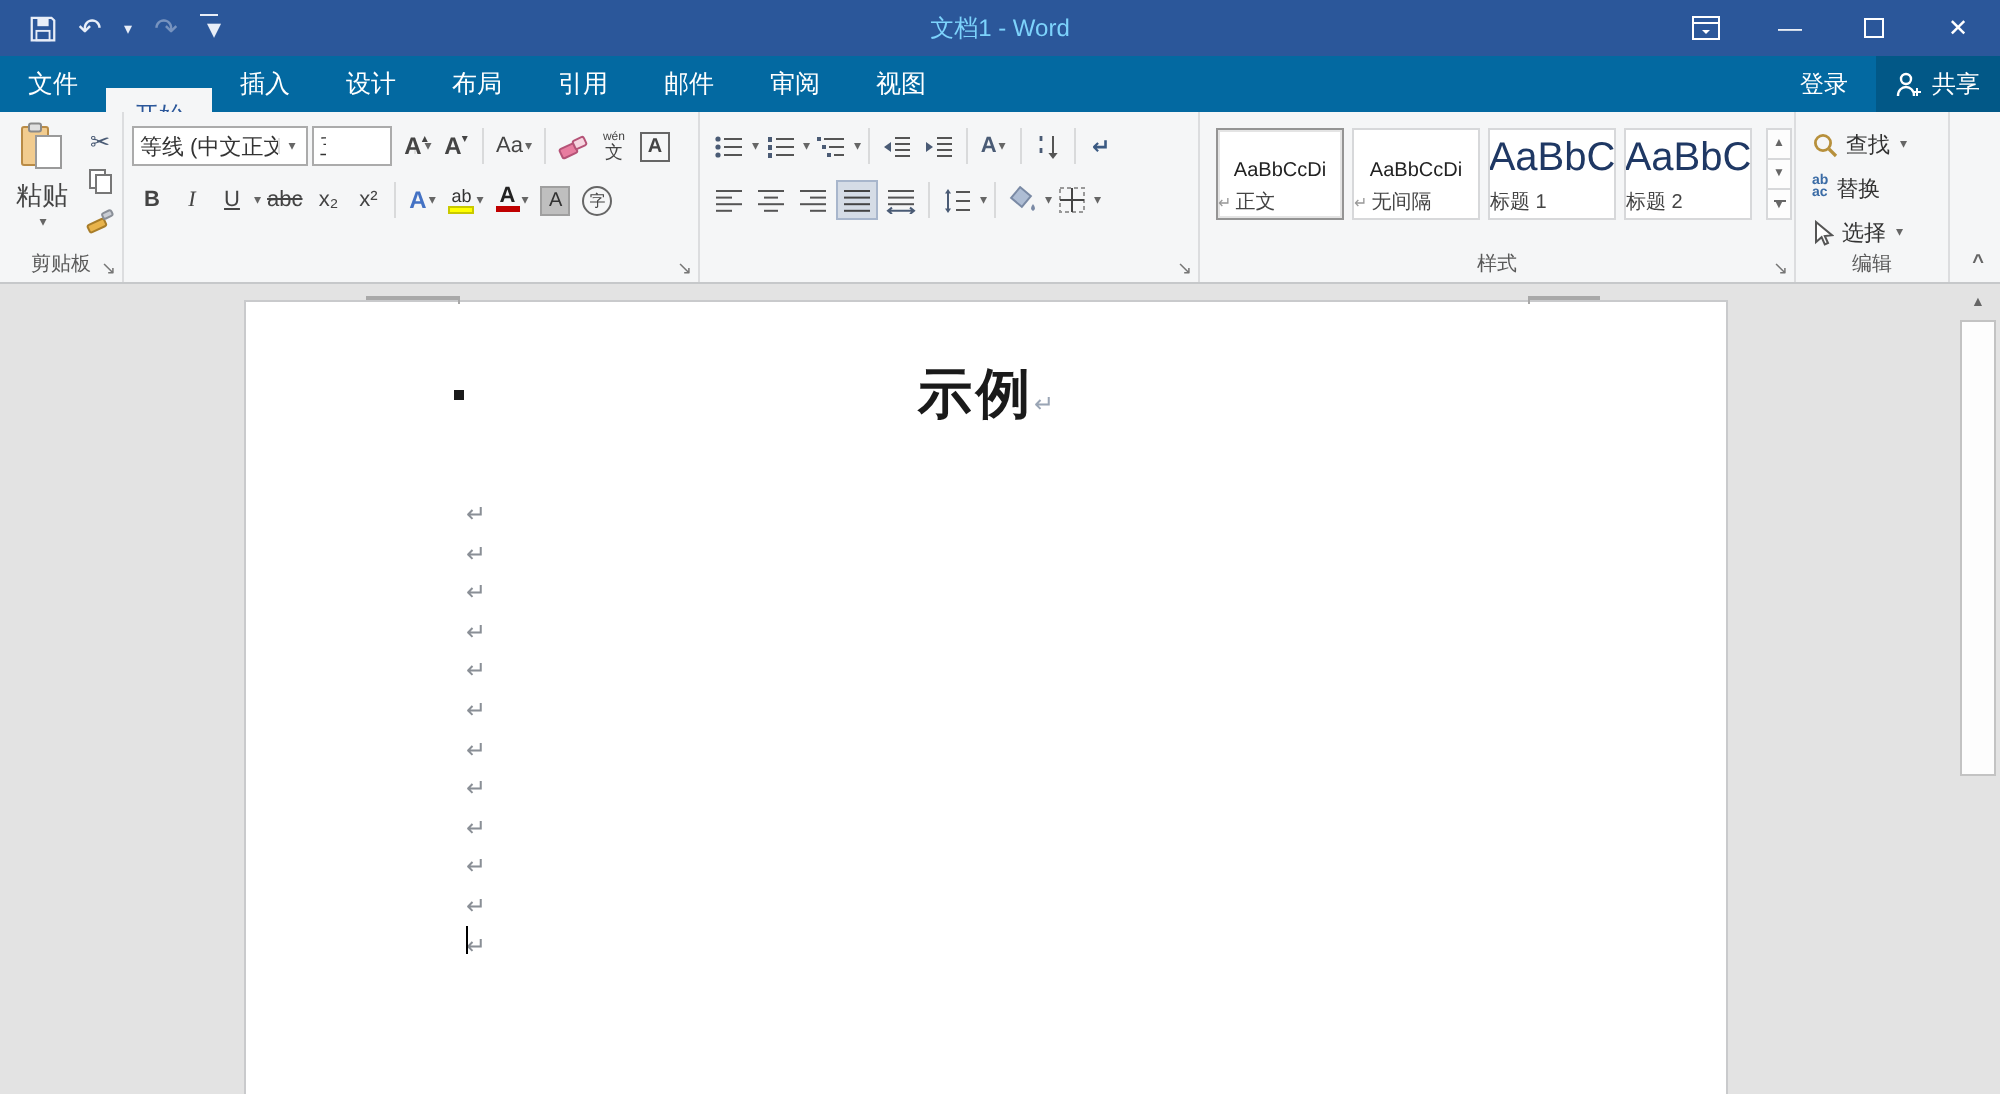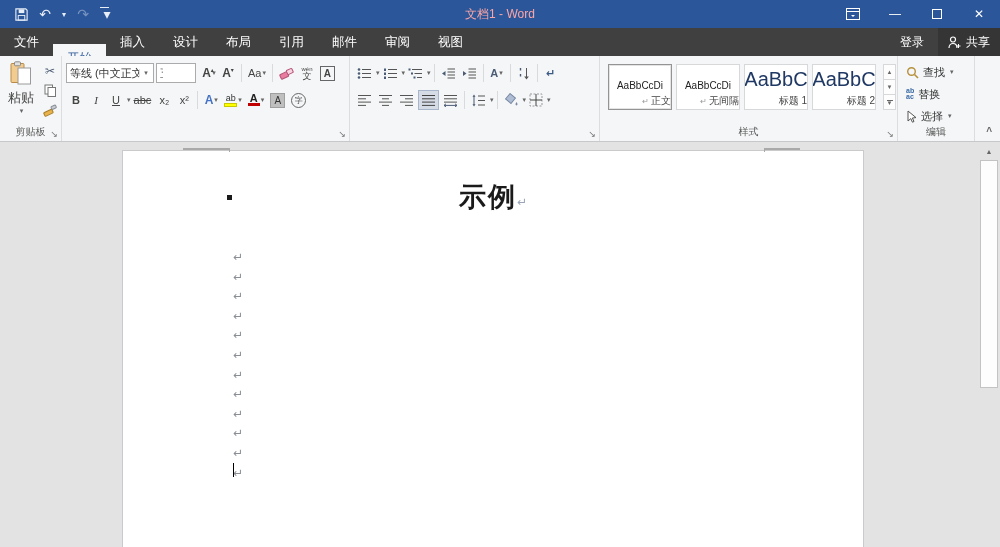--- a/index.html
+++ b/index.html
@@ -8,27 +8,27 @@
   .app { position:relative; width:1000px; height:547px; }
 
   
   .titlebar { position:absolute; top:0; left:0; right:0; height:28px; background:#2b579a; color:#fff; display:flex; align-items:center; }
   .qat { display:flex; align-items:center; gap:2px; padding-left:10px; }
   .qat .qbtn { width:22px; height:22px; display:flex; align-items:center; justify-content:center; color:#e8eef8; font-size:14px; }
   .qbtn.tiny { width:12px; font-size:8px; }
   .qbtn.disabled { opacity:.4; }
   .qat-caret { position:relative; font-size:8px; width:18px; }
   .qat-caret::before { content:""; position:absolute; top:4px; left:4px; width:9px; height:1px; background:#e8eef8; }
-  .title-text { position:absolute; left:0; right:0; text-align:center; font-size:12px; color:#fca5a5; pointer-events:none; }
+  .title-text { position:absolute; left:0; right:0; text-align:center; font-size:12px; color:#7dd3fc; pointer-events:none; }
   .winctrls { margin-left:auto; display:flex; height:28px; }
   .winbtn { width:42px; height:28px; display:flex; align-items:center; justify-content:center; color:#fff; font-size:12px; }
   .winbtn svg { display:block; }
 
   
-  .tabrow { position:absolute; top:28px; left:0; right:0; height:28px; background:#404040; display:flex; align-items:stretch; color:#fff; }
+  .tabrow { position:absolute; top:28px; left:0; right:0; height:28px; background:#0369a1; display:flex; align-items:stretch; color:#fff; }
   .tab { padding:0 14px; line-height:28px; font-size:12.5px; cursor:default; }
   .tab.active { background:#f5f6f7; color:#2b579a;margin-top:16px; }
   .tellme { display:flex; align-items:center; gap:6px; margin-left:16px; color:#c9d6ea; font-size:12px; }
   .tabrow-right { margin-left:auto; display:flex; align-items:stretch; }
   .signin { line-height:28px; padding:0 14px; font-size:12px; }
   .share { display:flex; align-items:center; gap:5px; padding:0 10px; background:rgba(0,0,0,.16); font-size:12px; }
 
   
   .ribbon { position:absolute; top:56px; left:0; right:0; height:86px; background:#f5f6f7; border-bottom:1px solid #c6c8ca; display:flex; }
   .group { position:relative; height:100%; border-right:1px solid #dcdddf; }
@@ -71,21 +71,21 @@
   .enclose { width:15px; height:15px; border:1px solid #666; border-radius:50%; display:flex; align-items:center; justify-content:center; font-size:8px; color:#444; }
   .chborder { width:15px; height:15px; border:1px solid #666; display:flex; align-items:center; justify-content:center; font-size:10px; font-weight:bold; color:#444; }
   .phonetic { display:flex; flex-direction:column; align-items:center; line-height:7px; }
   .phonetic .ptop { font-size:6px; color:#444; }
   .phonetic .pbot { font-size:9px; color:#444; }
   .strike { text-decoration:line-through; }
   .uline { text-decoration:underline; }
   .ital { font-style:italic; font-family:"Liberation Serif","DejaVu Serif",serif; }
 
   
-  .style-card { position:absolute; top:8px; width:64px; height:46px; background:#fff; border:1px solid #d7d8da; text-align:right; color:#444; }
+  .style-card { position:absolute; top:8px; width:64px; height:46px; background:#fff; border:1px solid #d7d8da; text-align:left; color:#444; }
   .style-card.selected { border:1px solid #949494; box-shadow:inset 0 0 0 1px #e4e4e4; }
   .style-card .prev { height:26px; display:flex; align-items:flex-end; justify-content:center; font-size:10px; color:#222; overflow:hidden; white-space:nowrap; }
   .style-card.large .prev { font-size:20px; color:#1f3864; }
   .style-card .sname { font-size:10px; margin-top:3px; color:#444; white-space:nowrap; }
   .style-card .smark { color:#999; font-size:8px; margin-right:2px; }
   .style-scroll { position:absolute; left:283px; top:8px; width:13px; height:46px; display:flex; flex-direction:column; }
   .style-scroll .sbtn { flex:1; border:1px solid #d7d8da; border-top:none; background:#fdfdfd; font-size:6px; color:#666; display:flex; align-items:center; justify-content:center; }
   .style-scroll .sbtn:first-child { border-top:1px solid #d7d8da; }
   .style-scroll .more { flex-direction:column; line-height:3px; }
   .style-scroll .more i { font-style:normal; display:block; width:6px; height:1px; background:#666; margin-bottom:1px; }

